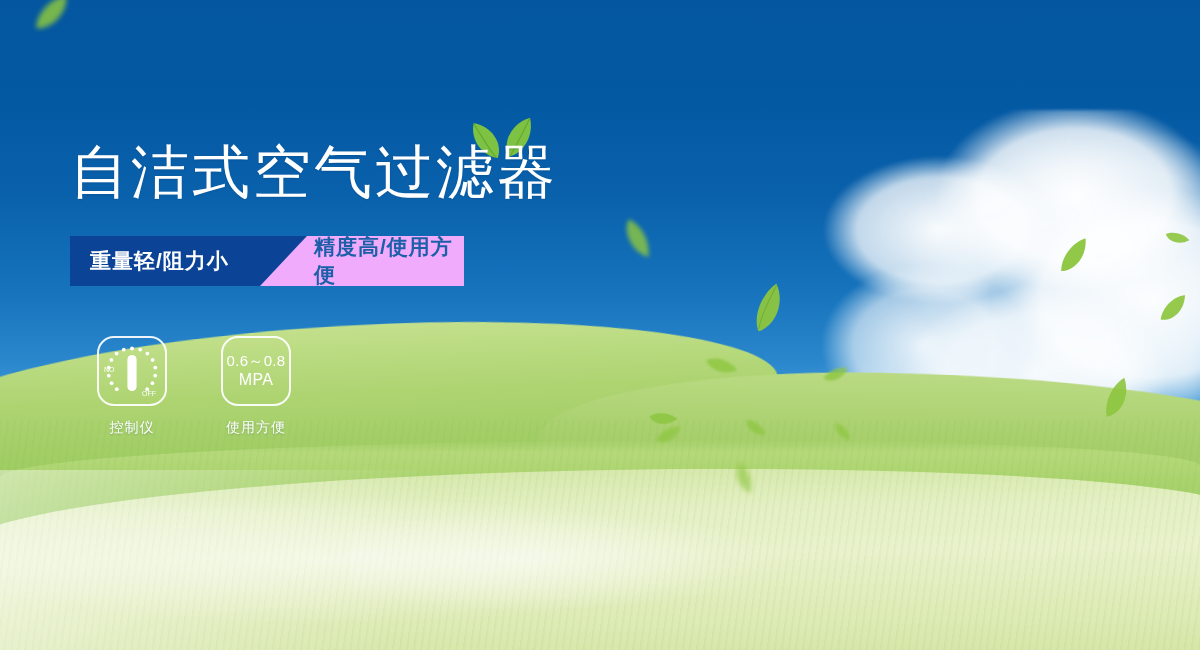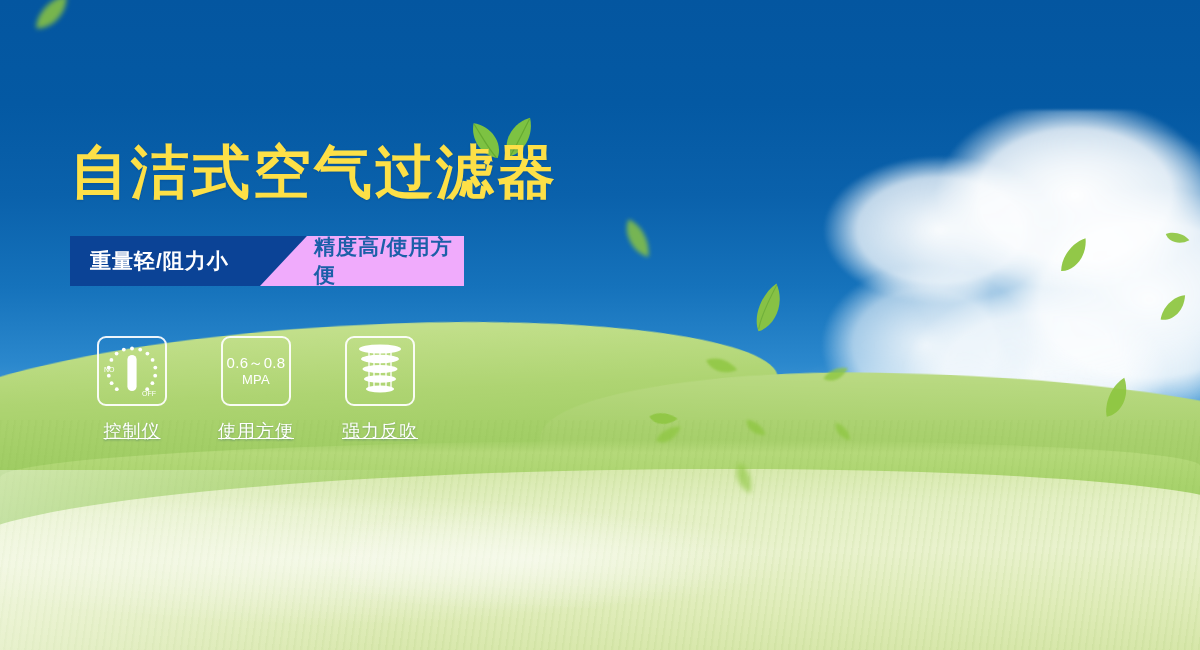--- a/index.html
+++ b/index.html
@@ -158,22 +158,22 @@
   .leaf{position:absolute;pointer-events:none;}
   .leaf svg{display:block;}
 
   
   .content{position:absolute;left:0;top:0;width:1200px;height:650px;}
 
   .title{
     position:absolute;left:70px;top:142px;
     font-size:58px;line-height:1.05;
     letter-spacing:3px;
-    color:#fde047;
-    font-weight:700;
+    color:#ffffff;
+    font-weight:400;
     white-space:nowrap;
     text-shadow:0 1px 2px rgba(0,40,90,.18);
   }
 
   
   .subbar{
     position:absolute;left:70px;top:236px;
     width:328px;height:50px;
   }
   .sub-left{
@@ -202,36 +202,35 @@
     position:absolute;left:70px;top:336px;
     display:flex;
   }
   .feature{
     width:124px;
     display:flex;flex-direction:column;align-items:center;
   }
   .tile{
     width:70px;height:70px;
     border:2px solid rgba(255,255,255,.92);
-    border-radius:9px;
+    border-radius:17px;
     display:flex;align-items:center;justify-content:center;
     position:relative;
     box-sizing:border-box;
   }
   .tile-text{
     color:#fff;text-align:center;line-height:1.2;
     font-size:15px;letter-spacing:.3px;
   }
-  .tile-text .l2{font-size:13px;display:block;}
+  .tile-text .l2{font-size:16px;display:block;}
   .flabel{
     margin-top:13px;
-    color:#ffffff;font-size:18px;letter-spacing:1px;
+    color:#ffffff;font-size:14px;letter-spacing:1px;
     text-shadow:0 1px 2px rgba(0,50,100,.25);
     white-space:nowrap;
-    text-decoration:underline;
   }
 </style>
 </head>
 <body>
 
 <div id="banner">
 
   <div class="sky"></div>
 
   <div class="c-wisp"></div>
@@ -383,39 +382,18 @@
       <div class="feature">
         <div class="tile">
           <div class="tile-text">
             <span>0.6～0.8</span>
             <span class="l2">MPA</span>
           </div>
         </div>
         <div class="flabel">使用方便</div>
       </div>
 
-      <div class="feature">
-        <div class="tile">
-          <svg width="56" height="58" viewBox="0 0 56 58">
-            <g fill="#ffffff">
-              <ellipse cx="28" cy="7" rx="21" ry="4.6"></ellipse>
-              <ellipse cx="28" cy="17" rx="19" ry="4.2"></ellipse>
-              <ellipse cx="28" cy="27" rx="17.5" ry="4"></ellipse>
-              <ellipse cx="28" cy="37" rx="16" ry="3.8"></ellipse>
-              <ellipse cx="28" cy="47" rx="14" ry="3.5"></ellipse>
-            </g>
-            <g stroke="#ffffff" stroke-width="1.4" opacity=".95">
-              <line x1="17" y1="7" x2="17" y2="47"></line>
-              <line x1="22" y1="7" x2="22" y2="47"></line>
-              <line x1="28" y1="7" x2="28" y2="47"></line>
-              <line x1="34" y1="7" x2="34" y2="47"></line>
-              <line x1="39" y1="7" x2="39" y2="47"></line>
-            </g>
-          </svg>
-        </div>
-        <div class="flabel">强力反吹</div>
-      </div>
 
 
 
     </div>
   </div>
 </div>
 
 </body></html>

